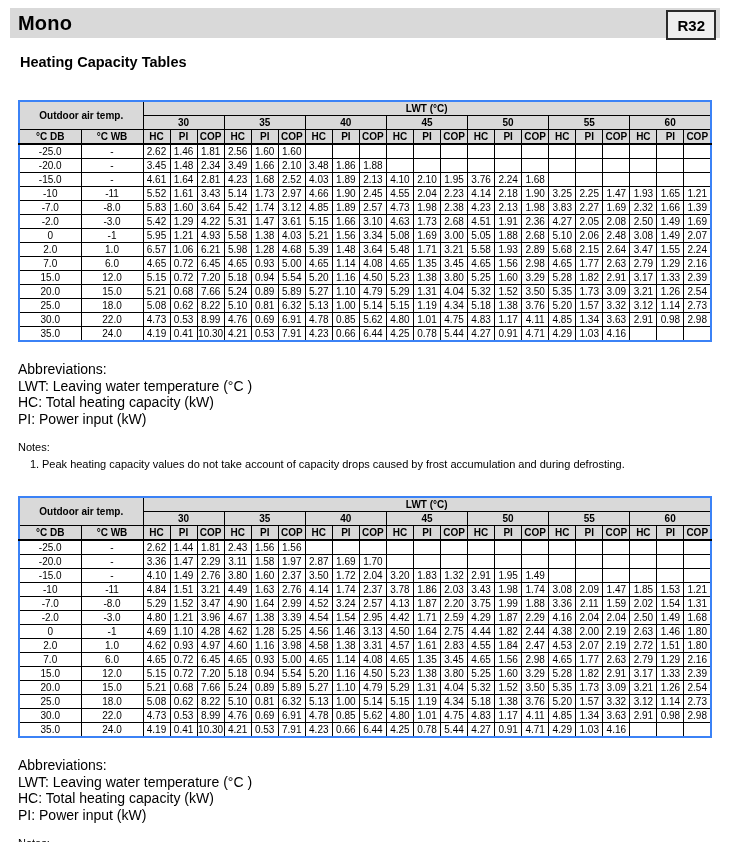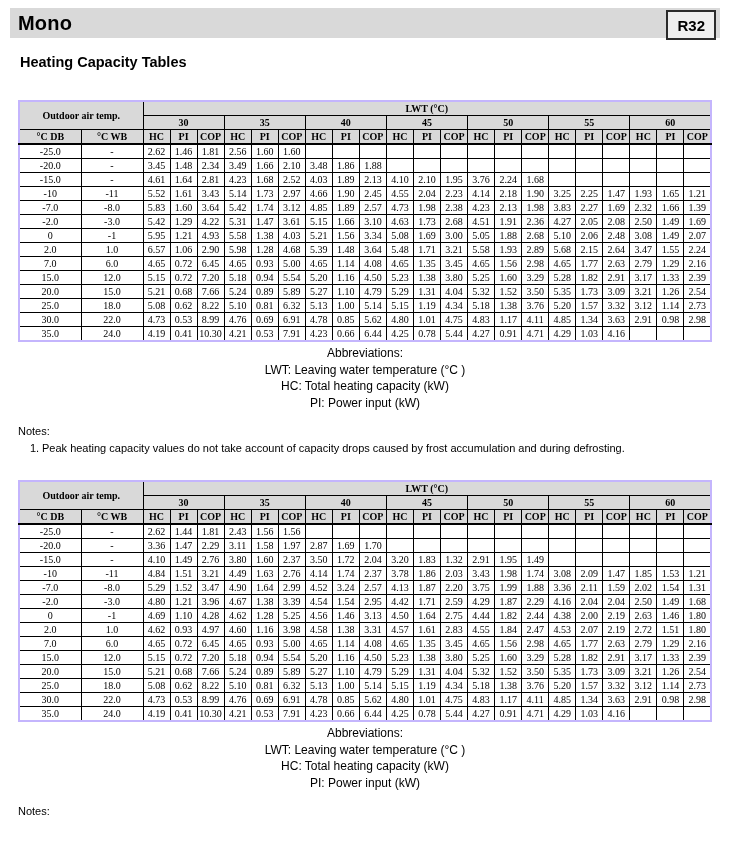--- a/index.html
+++ b/index.html
@@ -29,31 +29,31 @@
   }
   .table-section { margin: 0 18px; }
   .table-section.first { margin-top: 30px; }
   .table-section.second { margin-top: 24px; }
   .table-caption {
     font-style: italic; font-size: 11px; margin: 0 0 2px 1px;
   }
   .table-caption sup { font-size: 8px; }
   table.capacity-table {
     width: 100%; border-collapse: collapse; table-layout: fixed;
-    border: 2px solid #c4b5fd; font-size: 10px; font-family: Liberation Serif, serif;
+    border: 2px solid #3b82f6; font-size: 10px;
   }
   .capacity-table th, .capacity-table td {
     border: 1px solid #000; text-align: center;
     padding: 0; height: 13px; line-height: 13px;
     overflow: hidden; white-space: nowrap;
   }
   .capacity-table thead th { background: #d9d9d9; font-weight: bold; }
   .capacity-table thead { border-bottom: 2px solid #000; }
   .capacity-table tbody td { background: #fff; font-weight: normal; }
-  .abbr-block { margin-top: 3px; font-size: 12px; line-height: 16.5px; text-align: center; }
+  .abbr-block { margin-top: 19px; font-size: 14px; line-height: 16.5px; }
   .notes-block { margin-top: 13px; font-size: 11px; line-height: 15px; }
   .note-item { display: flex; margin-top: 2px; }
   .note-item .note-num { width: 24px; padding-left: 12px; flex: 0 0 auto; }
   .note-item .note-text { flex: 1; }
 </style>
 </head>
 <body>
 
 <div class="title-bar">
   <span class="product-title">Mono</span>
@@ -282,21 +282,21 @@
           <td>2.48</td>
           <td>3.08</td>
           <td>1.49</td>
           <td>2.07</td>
         </tr>
         <tr>
           <td>2.0</td>
           <td>1.0</td>
           <td>6.57</td>
           <td>1.06</td>
-          <td>2.90</td>
+          <td>6.21</td>
           <td>5.98</td>
           <td>1.28</td>
           <td>4.68</td>
           <td>5.39</td>
           <td>1.48</td>
           <td>3.64</td>
           <td>5.48</td>
           <td>1.71</td>
           <td>3.21</td>
           <td>5.58</td>

